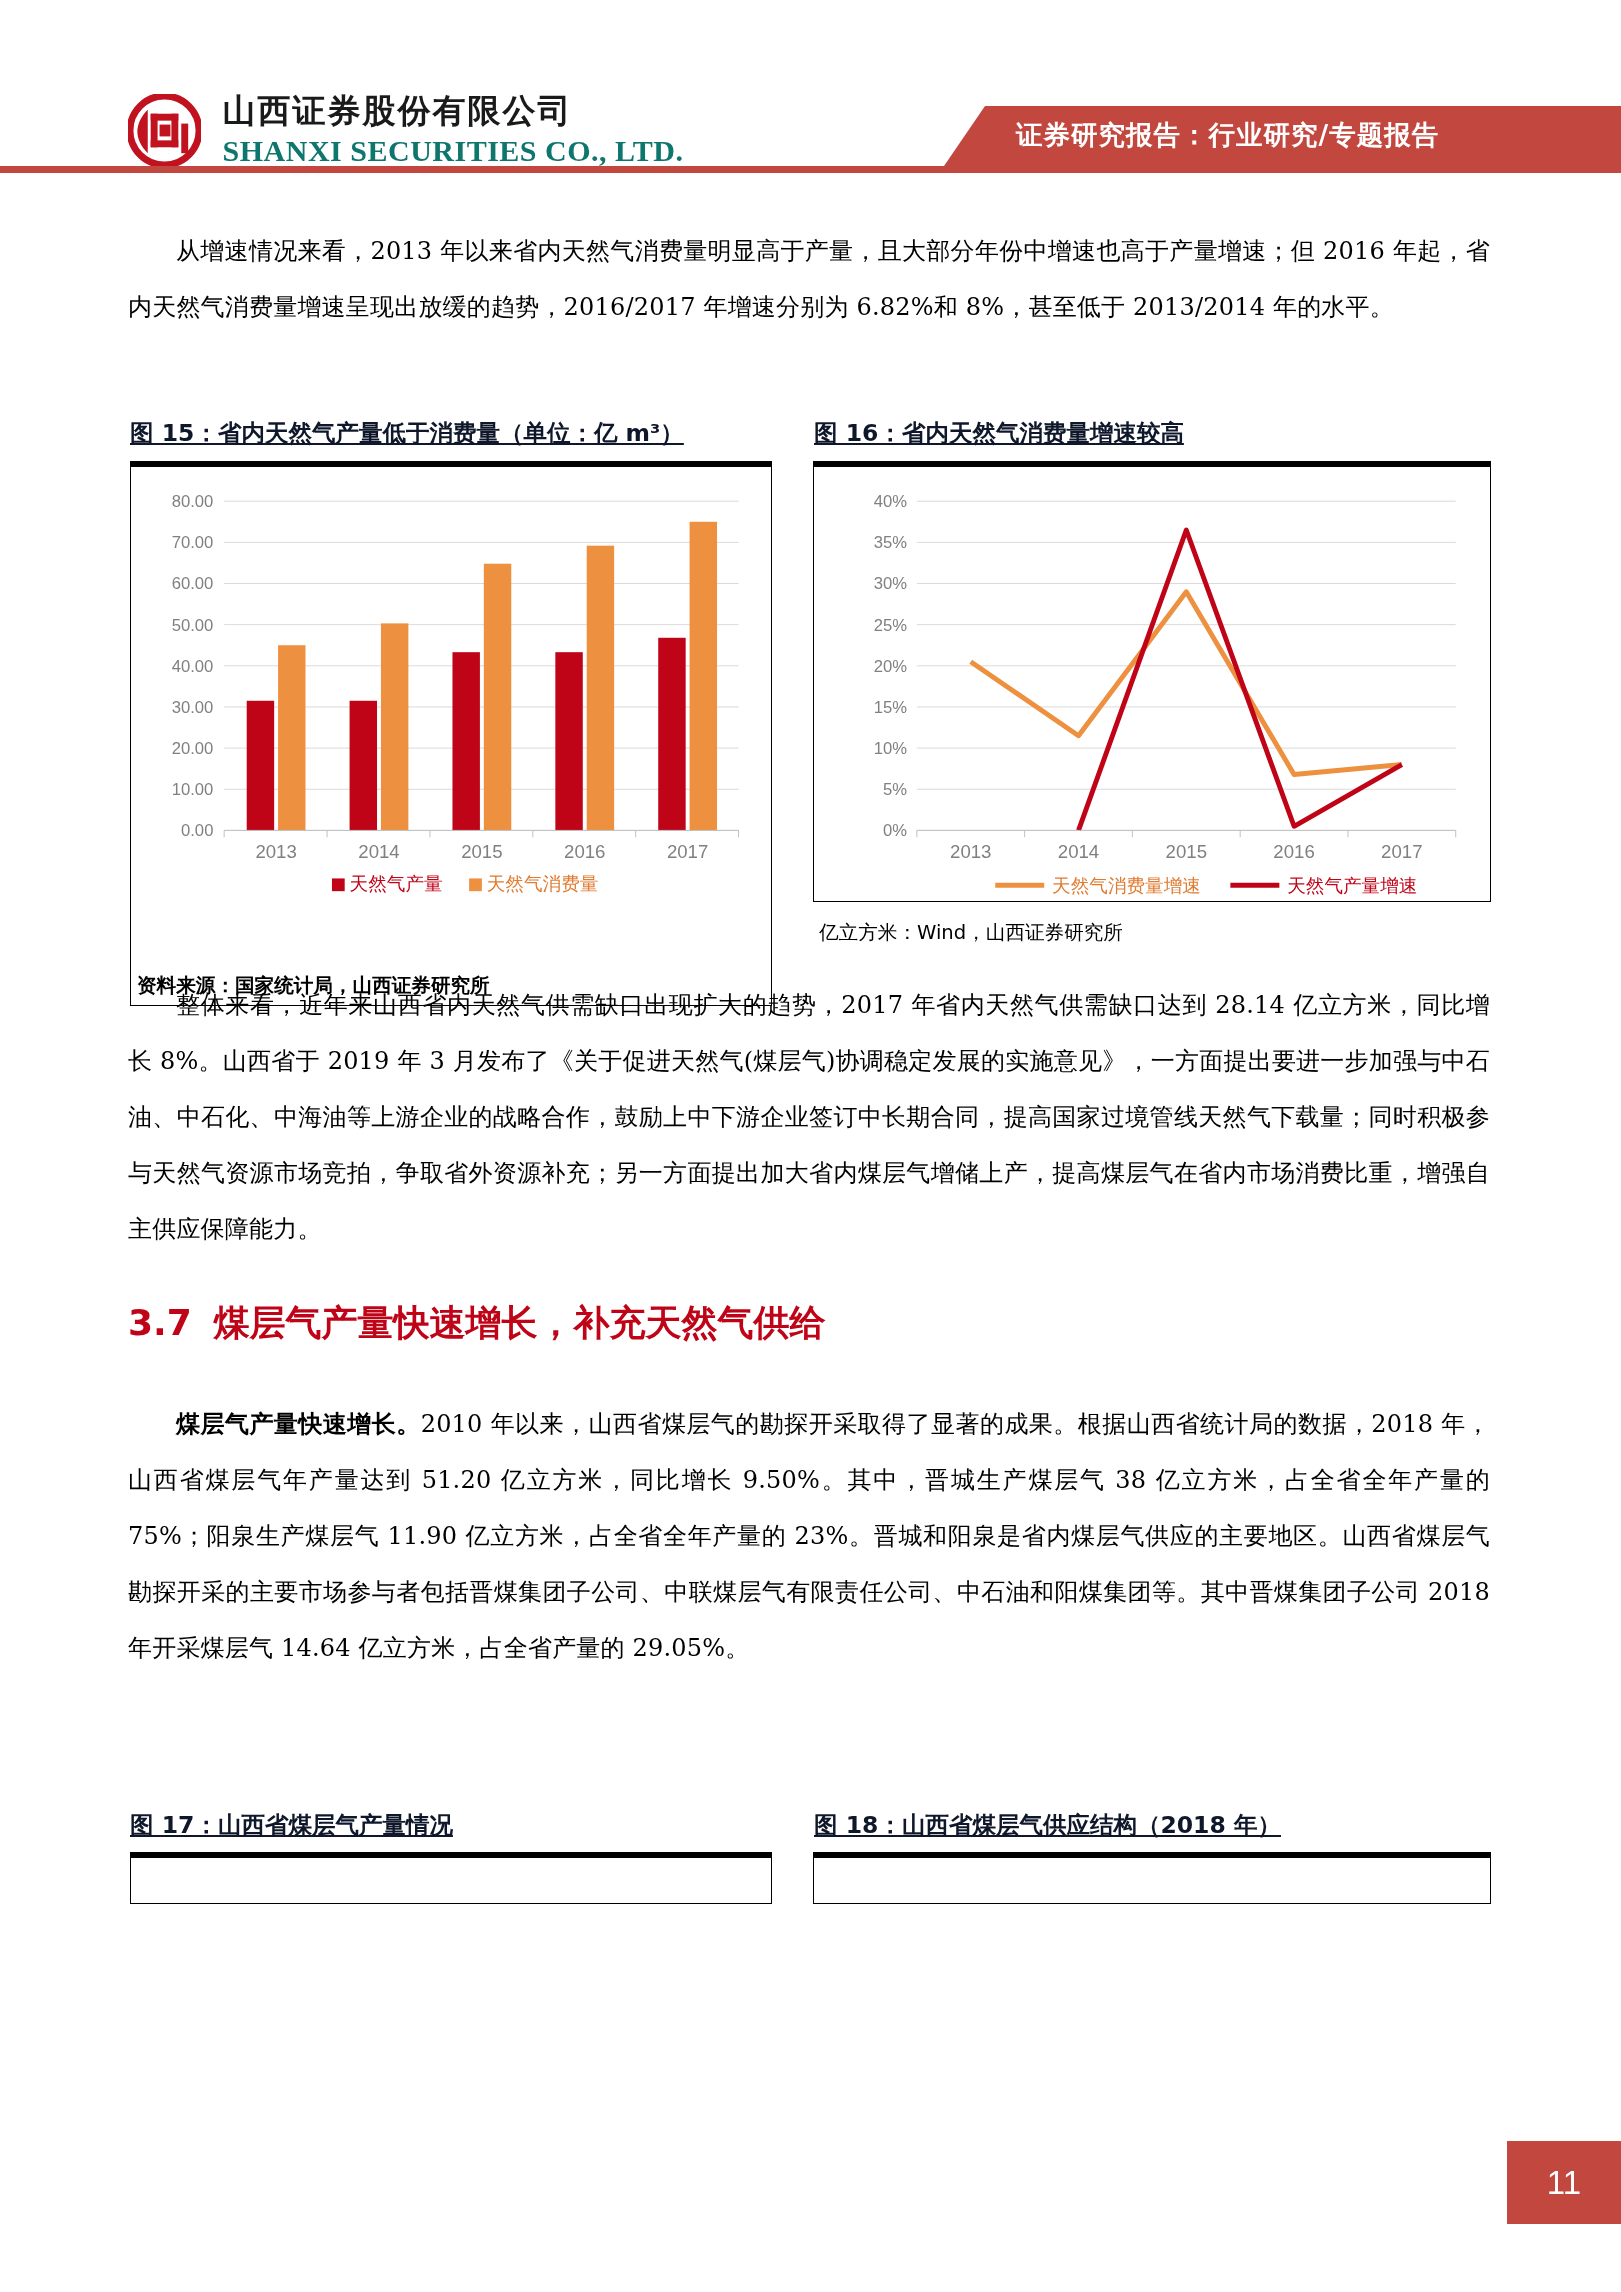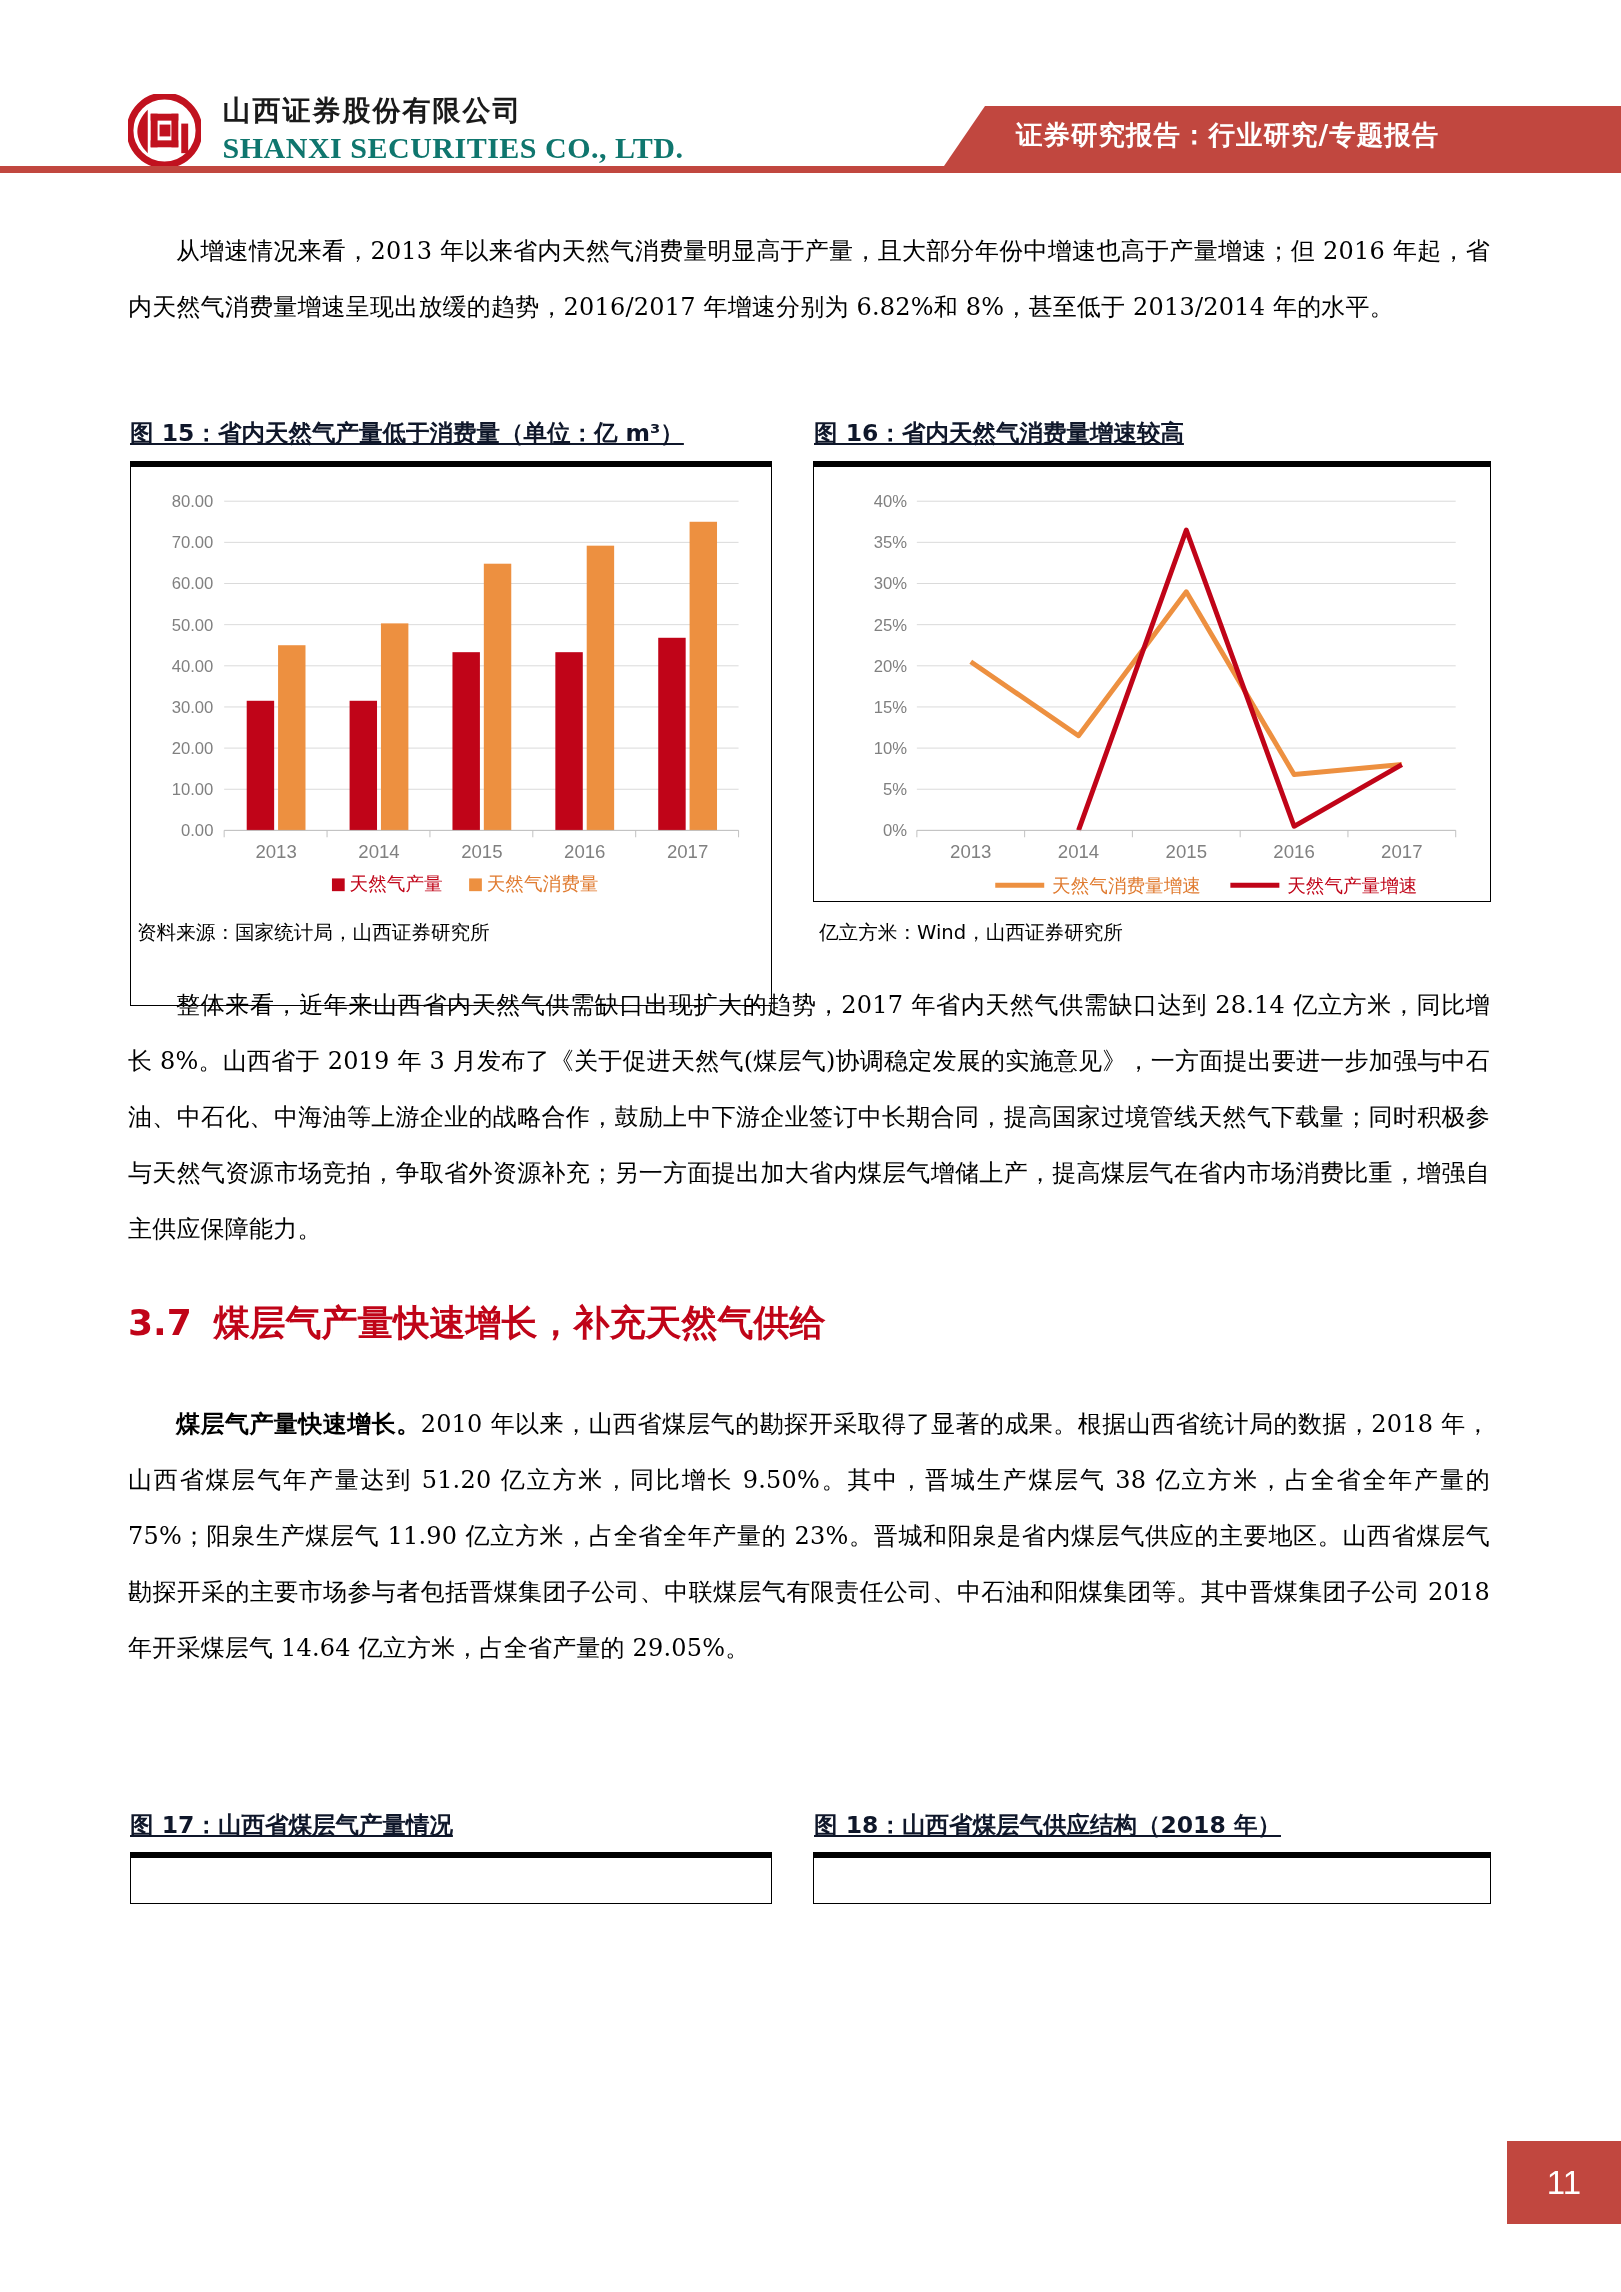--- a/index.html
+++ b/index.html
@@ -11,21 +11,21 @@
     position:relative;
     overflow:hidden;
   }
   .page{position:relative;width:1621px;height:2293px;}
 
   
   .header{position:absolute;left:0;top:0;width:1621px;height:188px;}
   .logo-wrap{position:absolute;left:128px;top:94px;display:flex;align-items:center;}
   .logo-mark{width:73px;height:73px;position:relative;flex:0 0 auto;}
   .logo-text{margin-left:21.6px;}
-  .logo-cn{font-family:"DejaVu Sans","Liberation Sans",sans-serif;font-weight:bold;font-size:28px;letter-spacing:2px;color:#1a1a1a;line-height:1.05;}
+  .logo-cn{font-family:"DejaVu Sans","Liberation Sans",sans-serif;font-weight:bold;font-size:33px;letter-spacing:2px;color:#1a1a1a;line-height:1.05;}
   .logo-en{font-family:Liberation Serif, serif;font-weight:bold;font-size:30px;letter-spacing:0.5px;color:#0f766e;margin-top:4.9px;}
 
   .banner{
     position:absolute;left:944px;top:106px;width:677px;height:60px;
     background:#c1473f;
     -webkit-clip-path:polygon(41px 0,100% 0,100% 100%,0 100%);
     clip-path:polygon(41px 0,100% 0,100% 100%,0 100%);
   }
   .banner-text{
     position:absolute;left:1016px;top:117px;width:549px;
@@ -250,21 +250,21 @@
       </g>
       <g>
         <line x1="185" y1="432" x2="235" y2="432" stroke="#ed9040" stroke-width="5"></line>
         <text class="leglbl" x="243" y="439">天然气消费量增速</text>
         <line x1="425" y1="432" x2="475" y2="432" stroke="#c00418" stroke-width="5"></line>
         <text class="leglbl2" x="483" y="439">天然气产量增速</text>
       </g>
     </svg>
   </div>
 
-  <div class="src" style="left:137px;top:919px;">资料来源：国家统计局，山西证券研究所</div>
+  <div class="src" style="left:137px;top:972px;font-weight:bold;">资料来源：国家统计局，山西证券研究所</div>
   <div class="src" style="left:819px;top:919px;">亿立方米：Wind，山西证券研究所</div>
 
   <div class="para p-indent" style="left:128px;top:977px;width:1362px;">整体来看，近年来山西省内天然气供需缺口出现扩大的趋势，2017 年省内天然气供需缺口达到 28.14 亿立方米，同比增长 8%。山西省于 2019 年 3 月发布了《关于促进天然气(煤层气)协调稳定发展的实施意见》，一方面提出要进一步加强与中石油、中石化、中海油等上游企业的战略合作，鼓励上中下游企业签订中长期合同，提高国家过境管线天然气下载量；同时积极参与天然气资源市场竞拍，争取省外资源补充；另一方面提出加大省内煤层气增储上产，提高煤层气在省内市场消费比重，增强自主供应保障能力。</div>
 
   <div class="sec-head" style="left:128px;top:1299px;">
     <span class="num">3.7</span><span>煤层气产量快速增长，补充天然气供给</span>
   </div>
 
   <div class="para" style="left:128px;top:1396px;width:1362px;text-indent:2em;"><span style="font-weight:bold;">煤层气产量快速增长。</span><span>2010 年以来，山西省煤层气的勘探开采取得了显著的成果。根据山西省统计局的数据，2018 年，山西省煤层气年产量达到 51.20 亿立方米，同比增长 9.50%。其中，晋城生产煤层气 38 亿立方米，占全省全年产量的 75%；阳泉生产煤层气 11.90 亿立方米，占全省全年产量的 23%。晋城和阳泉是省内煤层气供应的主要地区。山西省煤层气勘探开采的主要市场参与者包括晋煤集团子公司、中联煤层气有限责任公司、中石油和阳煤集团等。其中晋煤集团子公司 2018 年开采煤层气 14.64 亿立方米，占全省产量的 29.05%。</span></div>
 

